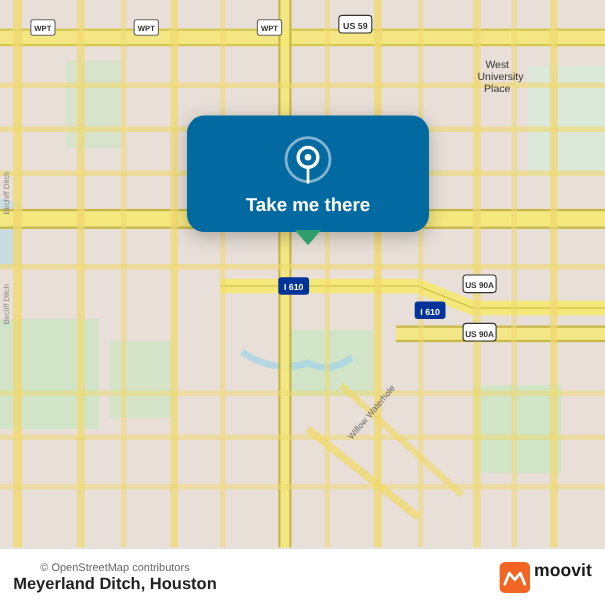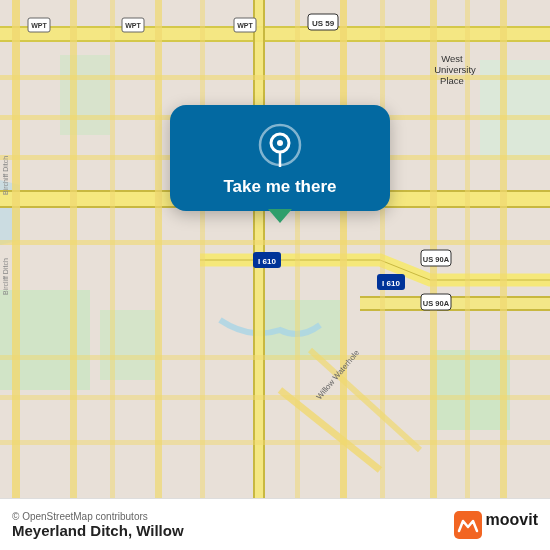--- a/index.html
+++ b/index.html
@@ -33,20 +33,21 @@
       border-top: 1px solid #ddd;
       justify-content: space-between;
     }
     .bottom-bar-left {
       display: flex;
       flex-direction: column;
     }
     .copyright-text {
       font-size: 10px;
       color: #666;
+      text-align: center;
     }
     .location-name {
       font-size: 15px;
       font-weight: 600;
       color: #222;
     }
     .moovit-logo {
       display: flex;
       align-items: flex-start;
       gap: 4px;
@@ -208,21 +209,21 @@
       <circle cx="22" cy="20" r="3" fill="white"></circle>
       <path d="M22 29 L22 44" stroke="white" stroke-width="2.5"></path>
     </svg>
     <span class="map-card-label">Take me there</span>
   </div>
 
   <div class="bottom-bar">
     <div class="bottom-bar-left">
       <span class="copyright-text">© OpenStreetMap contributors</span>
       <span class="location-name">
-        <span>Meyerland Ditch</span><span>, </span><span>Willow</span>
+        <span>Meyerland Ditch</span><span>, </span><span>Houston</span>
       </span>
     </div>
     <div class="moovit-logo">
 
       <svg class="moovit-icon" viewBox="0 0 28 28" xmlns="http://www.w3.org/2000/svg">
         <rect width="28" height="28" rx="5" fill="#f26522"></rect>
         <path d="M5 20 L9 10 L14 16 L19 10 L23 20" stroke="white" stroke-width="2.5" fill="none" stroke-linejoin="round" stroke-linecap="round"></path>
       </svg>
       <span class="moovit-text">moovit</span>
     </div>

